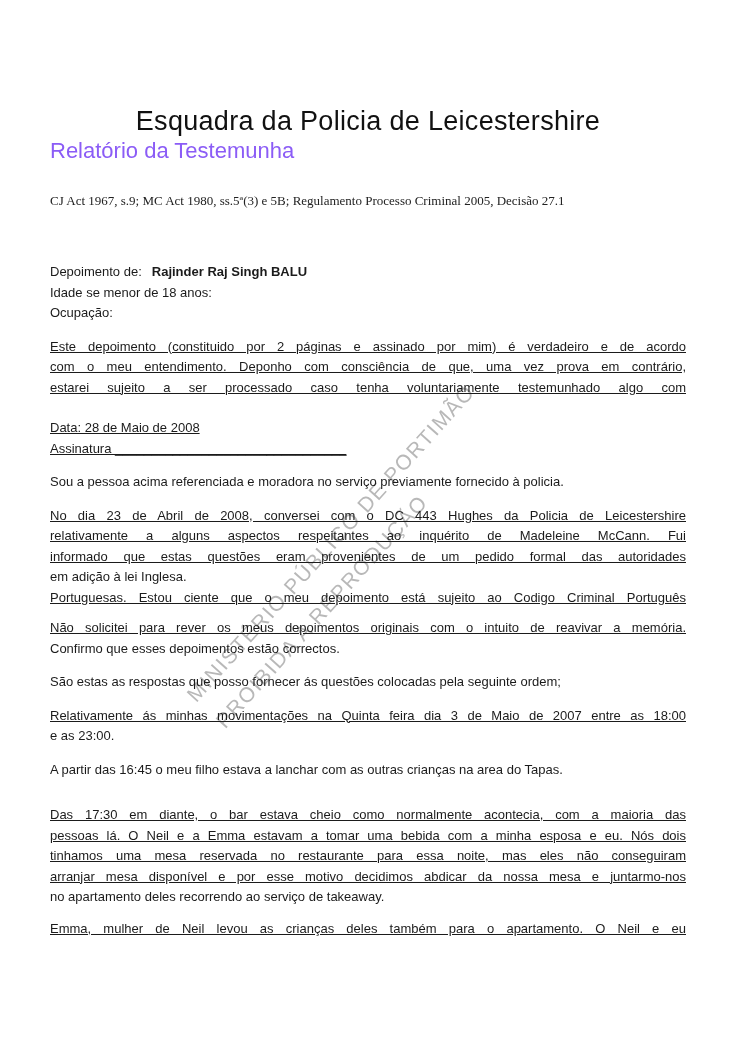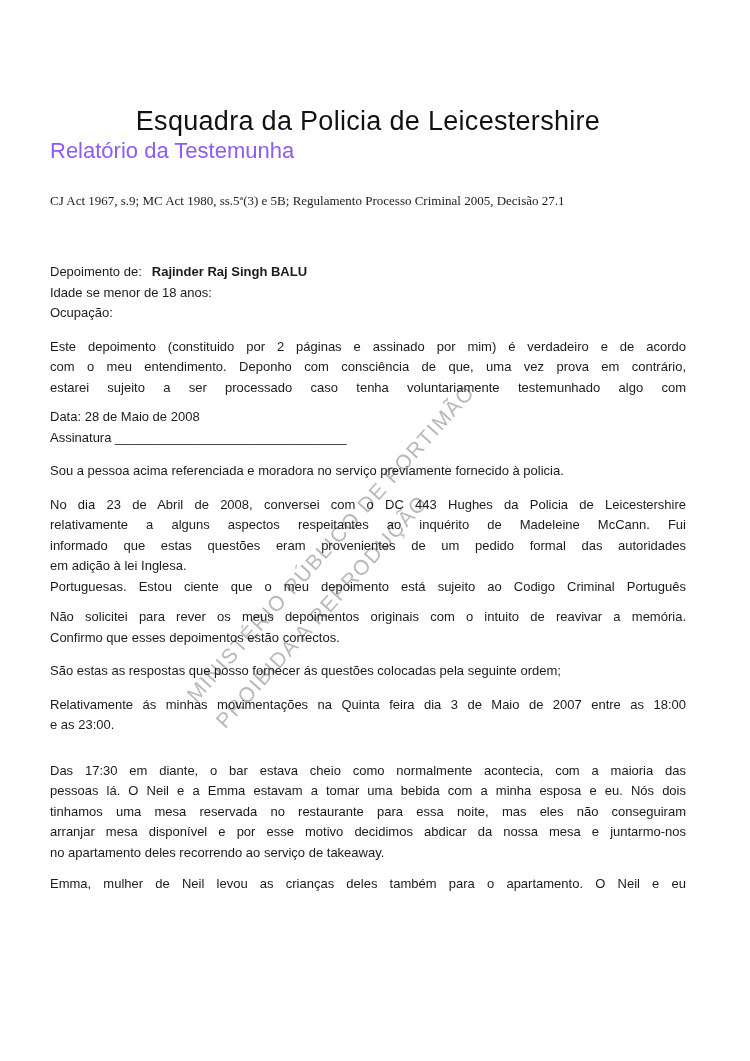--- a/index.html
+++ b/index.html
@@ -27,27 +27,27 @@
     margin-top:105px;text-align:center;
     font-size:27px;line-height:32px;letter-spacing:0.3px;color:#111;
   }
   .subtitle{font-size:22px;line-height:27px;color:#8b5cf6;}
   .legal{
     margin-top:27px;
     font-family:"Liberation Serif",serif;
     font-size:13px;line-height:19px;color:#222;
   }
   .ln{font-size:13px;line-height:20.5px;}
-  .just{text-align:justify;text-align-last:justify;}
+  .just{text-align:justify;text-align-last:justify;text-decoration:underline;}
   .name{font-weight:700;margin-left:10px;}
   .mt52{margin-top:52px;}
   .mt13{margin-top:13px;}
   .mt11{margin-top:11px;}
   .mt10{margin-top:10px;}
-  .mt9{margin-top:9px;}
+  .mt9{margin-top:20px;text-decoration:underline;}
   .mt14{margin-top:25px;}
 </style>
 </head>
 <body>
 
 <div class="page">
 
   <div class="watermark">
     <div>MINISTÉRIO PÚBLICO DE PORTIMÃO</div>
     <div>PROIBIDA A REPRODUÇÃO</div>
@@ -96,20 +96,23 @@
 
     <div class="mt13">
       <div class="ln">São estas as respostas que posso fornecer ás questões colocadas pela seguinte ordem;</div>
     </div>
 
     <div class="mt13">
       <div class="ln just">Relativamente ás minhas movimentações na Quinta feira dia 3 de Maio de 2007 entre as 18:00</div>
       <div class="ln">e as 23:00.</div>
     </div>
 
+    <div class="mt13">
+      <div class="ln">A partir das 16:45 o meu filho estava a lanchar com as outras crianças na area do Tapas.</div>
+    </div>
 
     <div class="mt14">
       <div class="ln just">Das 17:30 em diante, o bar estava cheio como normalmente acontecia, com a maioria das</div>
       <div class="ln just">pessoas lá. O Neil e a Emma estavam a tomar uma bebida com a minha esposa e eu. Nós dois</div>
       <div class="ln just">tinhamos uma mesa reservada no restaurante para essa noite, mas eles não conseguiram</div>
       <div class="ln just">arranjar mesa disponível e por esse motivo decidimos abdicar da nossa mesa e juntarmo-nos</div>
       <div class="ln">no apartamento deles recorrendo ao serviço de takeaway.</div>
     </div>
 
     <div class="mt11">

